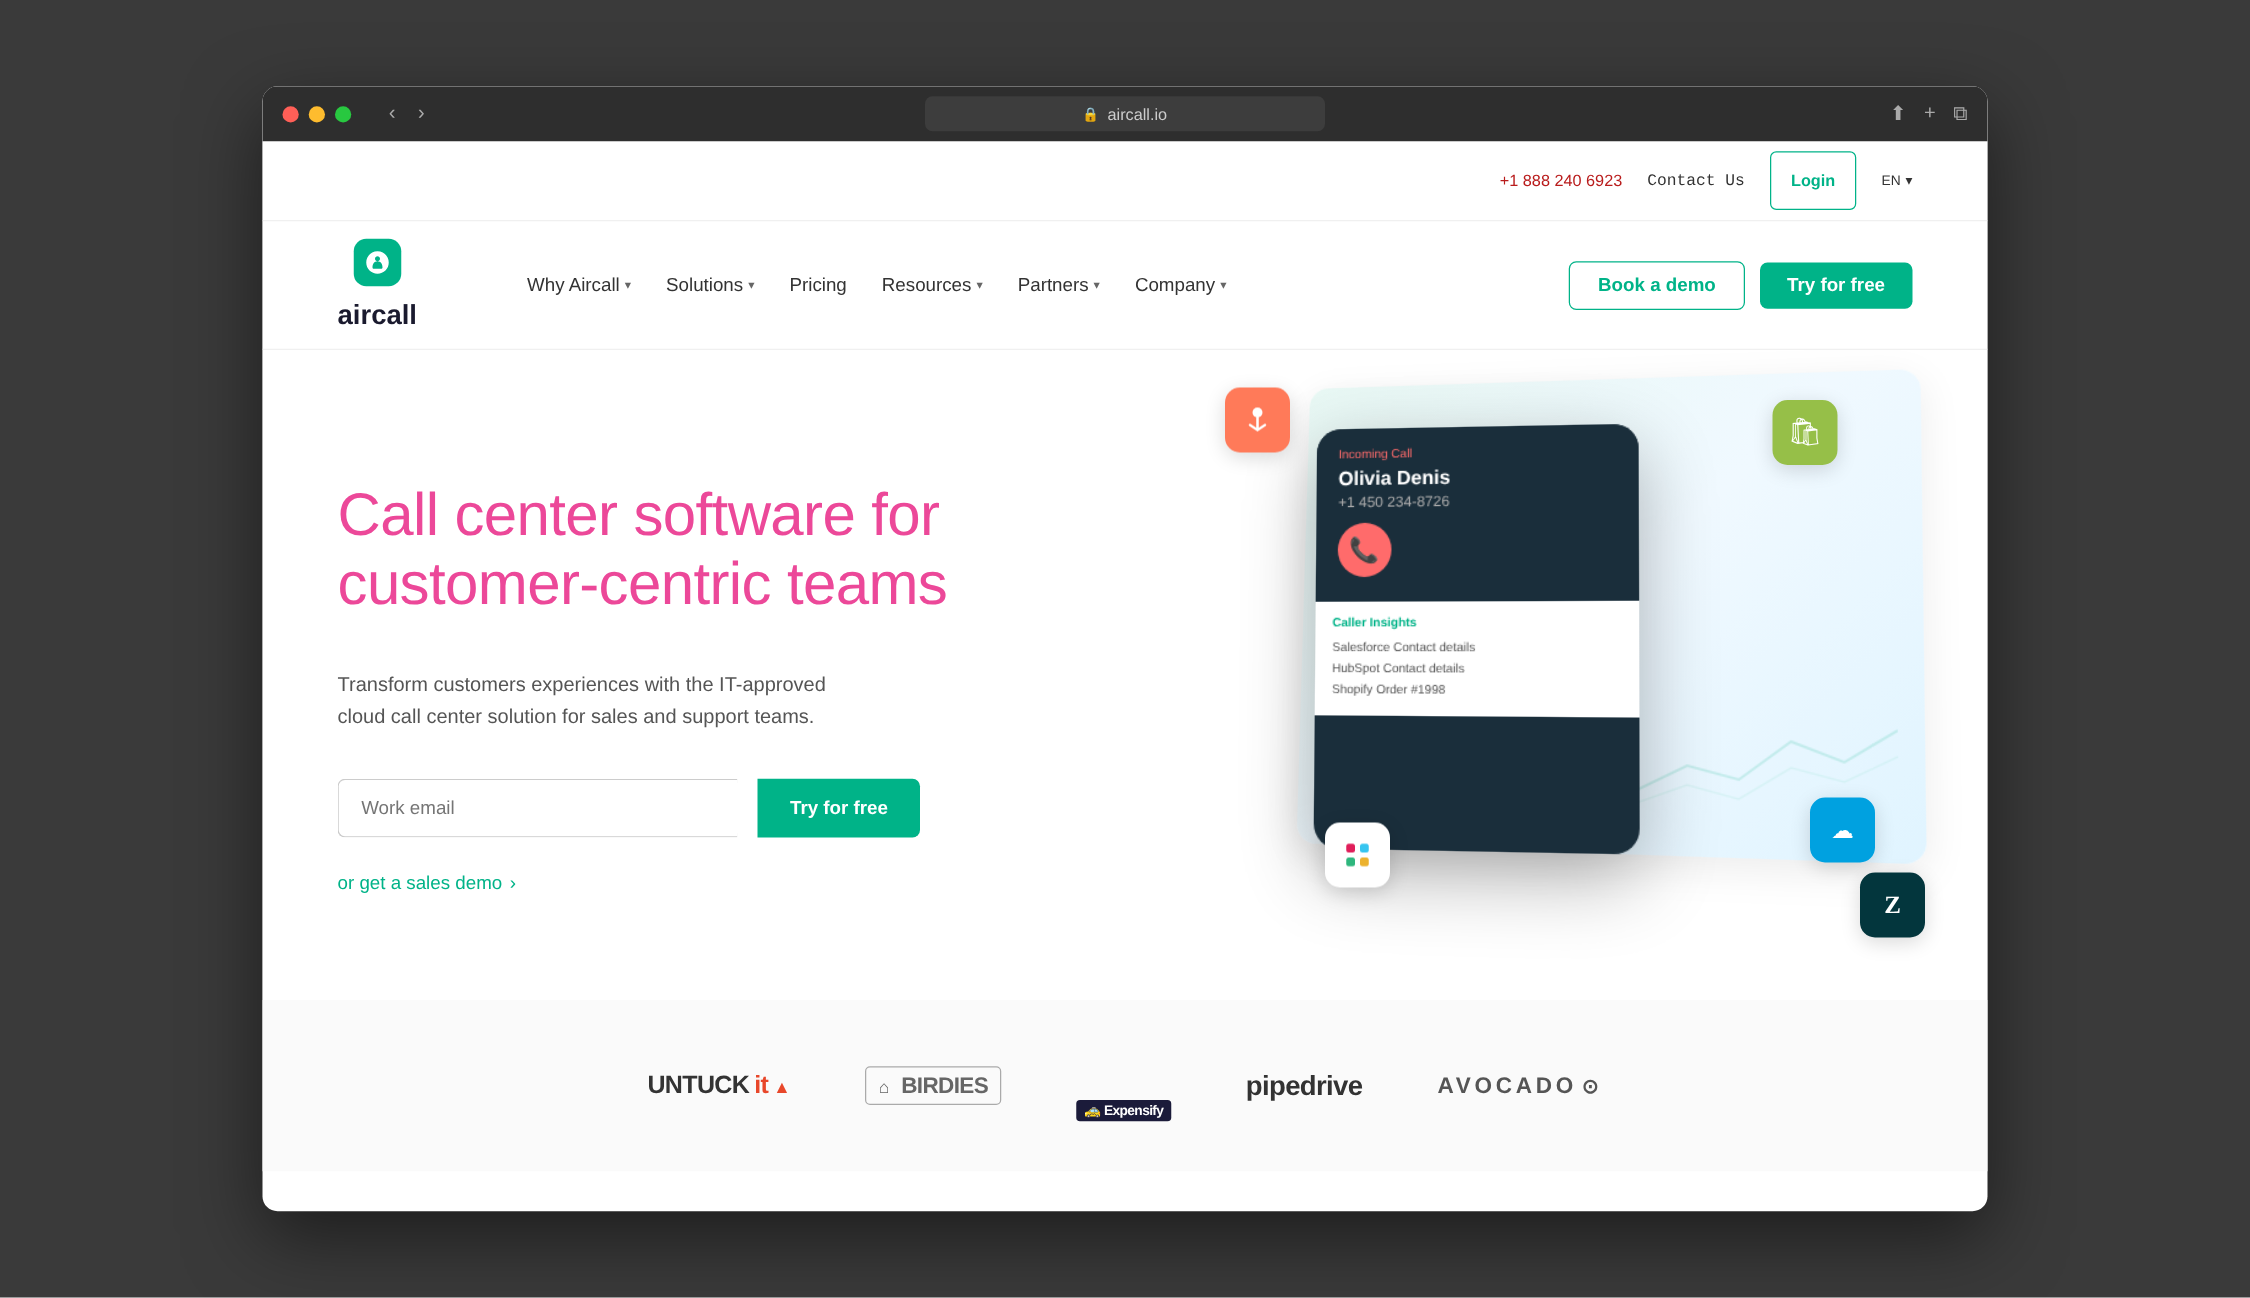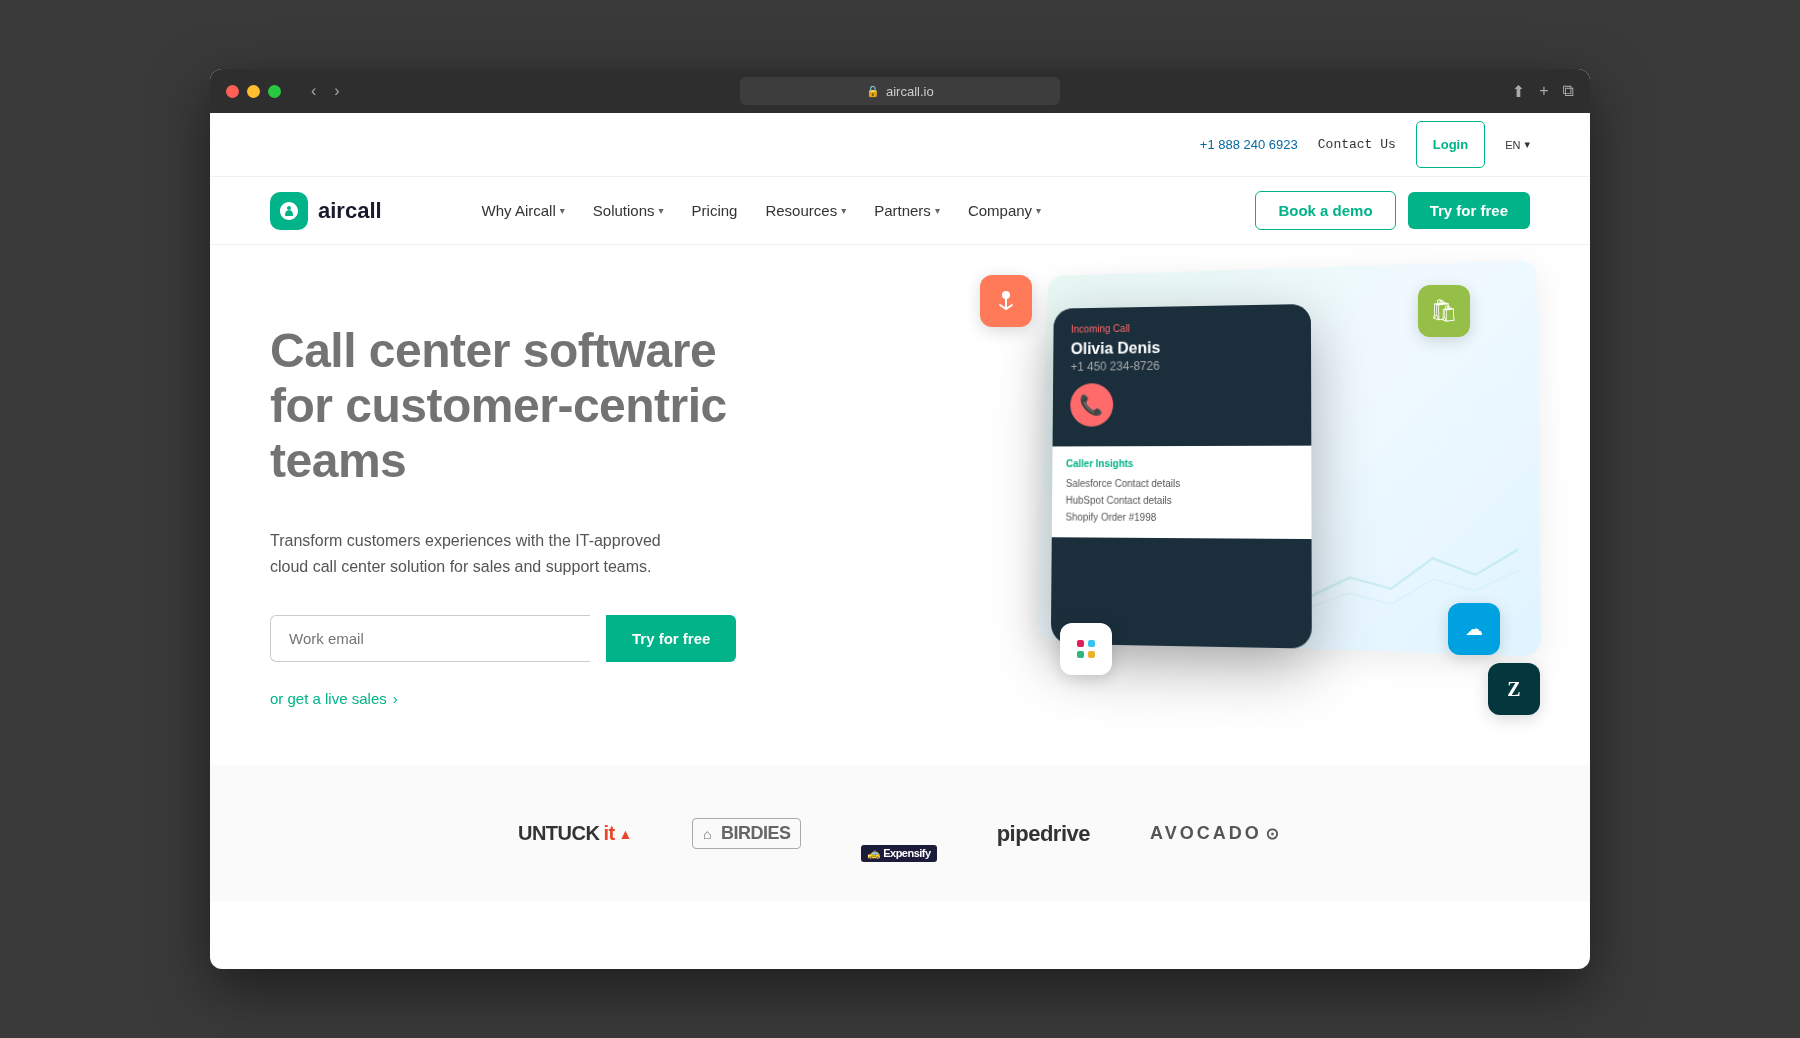--- a/index.html
+++ b/index.html
@@ -96,21 +96,21 @@
       display: flex;
       justify-content: flex-end;
       align-items: center;
       padding: 8px 60px;
       gap: 20px;
       border-bottom: 1px solid #f0f0f0;
     }
 
     .top-bar-phone {
       font-size: 13px;
-      color: #0369a1;
+      color: #b91c1c;
       font-weight: 500;
     }
 
     .top-bar-contact {
       font-size: 13px;
       color: #333;
       text-decoration: none;
       font-family: Liberation Mono, monospace;
     }
 
@@ -140,22 +140,23 @@
       align-items: center;
       padding: 14px 60px;
       gap: 32px;
       border-bottom: 1px solid #f0f0f0;
     }
 
     .logo-area {
       display: flex;
       align-items: center;
       gap: 10px;
-      margin-right: 20px;
+      margin-right: 8px;
       text-decoration: none;
+      flex-direction: column;
     }
 
     .logo-icon {
       width: 38px;
       height: 38px;
       background: #00b388;
       border-radius: 10px;
       display: flex;
       align-items: center;
       justify-content: center;
@@ -233,22 +234,22 @@
       overflow: hidden;
     }
 
     .hero-left {
       flex: 0 0 520px;
       z-index: 2;
     }
 
     .hero-title {
       font-size: 48px;
-      font-weight: 700;
-      color: #737373;
+      font-weight: 400;
+      color: #ec4899;
       line-height: 1.15;
       margin-bottom: 40px;
       letter-spacing: -0.5px;
     }
 
     .hero-subtitle {
       font-size: 16px;
       color: #555;
       line-height: 1.6;
       margin-bottom: 36px;
@@ -550,21 +551,21 @@
 
     <div class="hero">
       <div class="hero-left">
         <h1 class="hero-title">Call center software for customer-centric teams</h1>
         <p class="hero-subtitle">Transform customers experiences with the IT-approved cloud call center solution for sales and support teams.</p>
         <div class="hero-form">
           <input class="hero-input" type="email" placeholder="Work email" style="">
           <button class="btn-hero-try">Try for free</button>
         </div>
         <a class="hero-live-demo">
-          <span>or get a live sales</span>
+          <span>or get a sales demo</span>
           <span>›</span>
         </a>
       </div>
 
       <div class="hero-right">
         <div class="mockup-container">
 
           <div class="mockup-bg-card">
 
             <svg class="bg-chart" viewBox="0 0 200 80">

